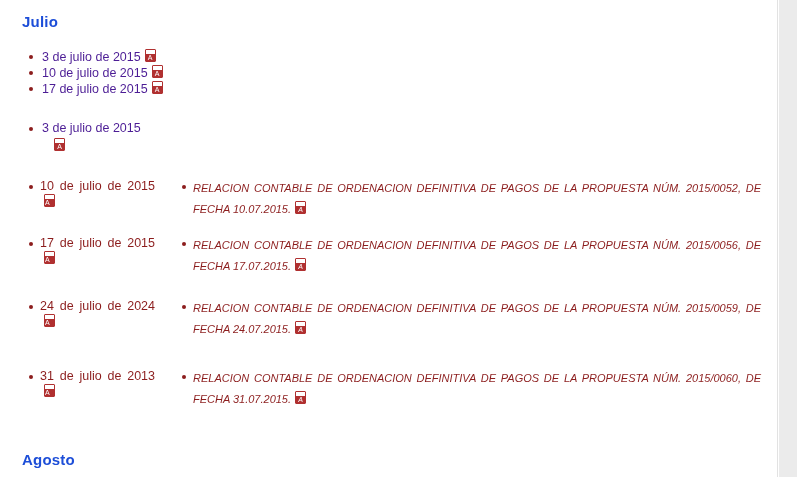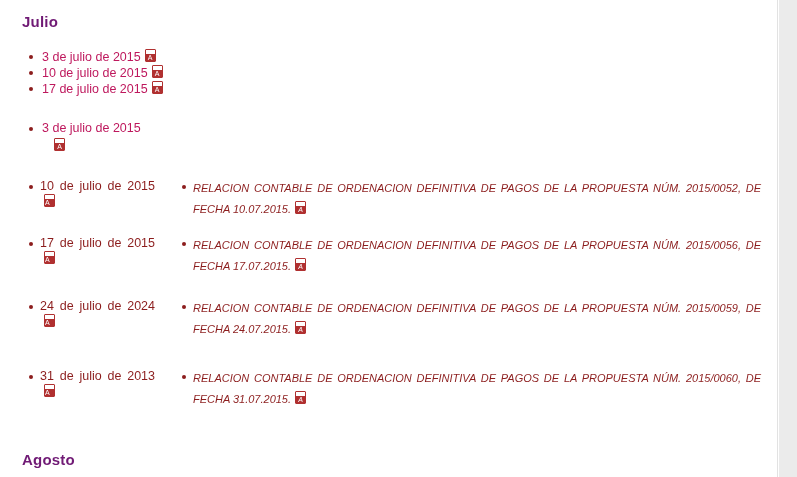--- a/index.html
+++ b/index.html
@@ -37,21 +37,21 @@
     top: 0;
     width: 18px;
     height: 477px;
     background: #ebebeb;
   }
   h2.month {
     position: absolute;
     margin: 0;
     font-size: 15px;
     font-weight: bold;
-    color: #701a75;
+    color: #1d4ed8;
     font-family: "Liberation Sans", sans-serif;
     letter-spacing: 0.2px;
   }
   #month-julio { left: 22px; top: 13px; }
   #month-agosto { left: 22px; top: 451px; text-align: right; }
 
   
   .bullet {
     position: absolute;
     width: 4px;
@@ -63,21 +63,21 @@
   .simple-list {
     position: absolute;
     left: 0;
     top: 0;
     width: 100%;
     height: 100%;
   }
   .date-link {
     position: absolute;
     font-size: 12.5px;
-    color: #be185d;
+    color: #4c1d95;
     text-decoration: none;
     font-family: "Liberation Sans", sans-serif;
     white-space: nowrap;
   }
 
   
   .pdf-icon {
     display: inline-block;
     position: relative;
     width: 9px;

